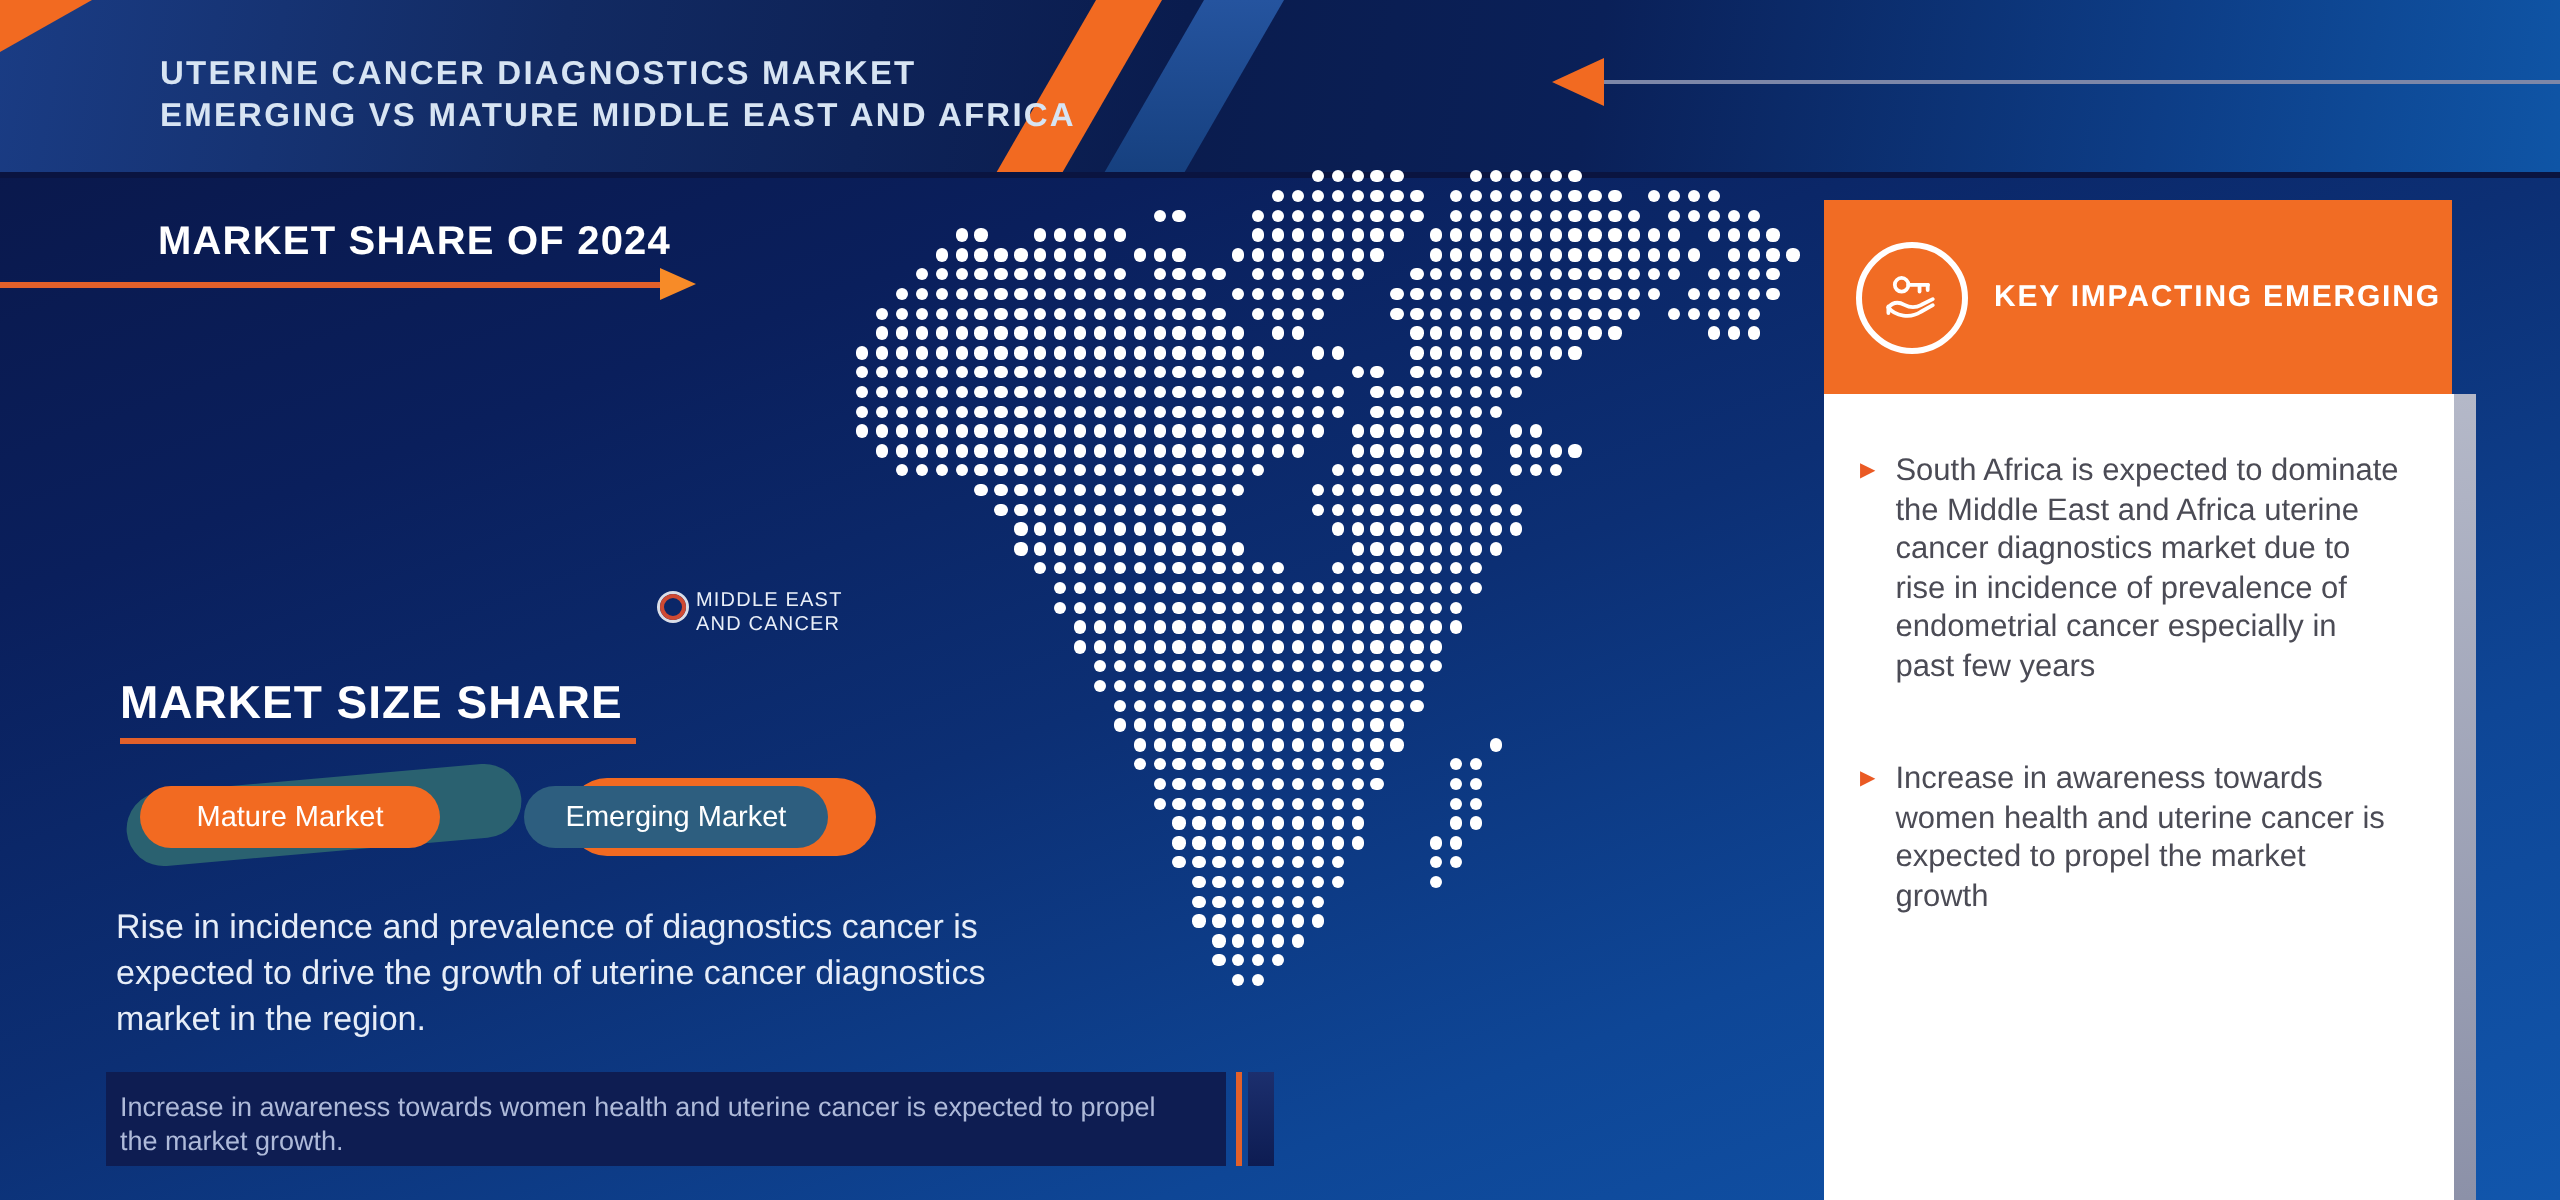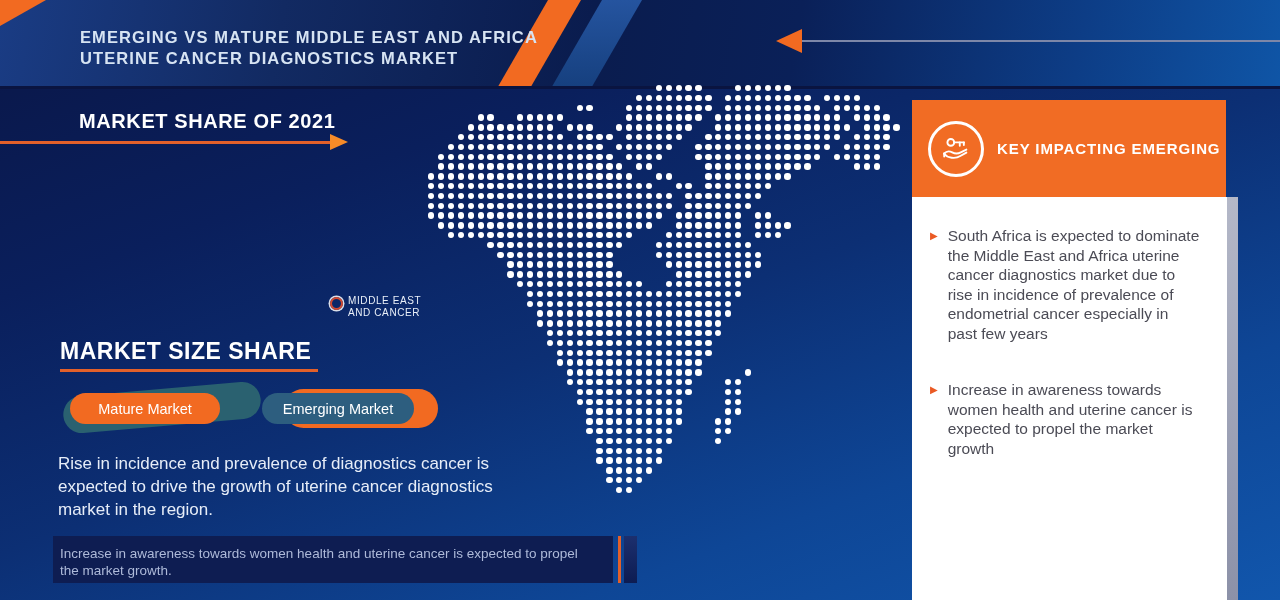--- a/index.html
+++ b/index.html
@@ -76,28 +76,28 @@
 </head>
 <body>
 
 <div id="stage">
 
   <div class="header">
     <div class="hdr-stripe-orange"></div>
     <div class="hdr-stripe-blue"></div>
     <div class="corner-tri"></div>
     <div class="hdr-title">
+      <div>UTERINE CANCER DIAGNOSTICS MARKET</div>
       <div>EMERGING VS MATURE MIDDLE EAST AND AFRICA</div>
-      <div>UTERINE CANCER DIAGNOSTICS MARKET</div>
     </div>
     <div class="hdr-arrow-line"></div>
     <div class="hdr-arrow-head"></div>
   </div>
 
-  <div class="ms-heading">MARKET SHARE OF 2021</div>
+  <div class="ms-heading">MARKET SHARE OF 2024</div>
   <div class="ms-line"></div>
   <div class="ms-line-head"></div>
 
   <div class="map">
       <span class="mapdot" style="left: 227.7px; top: 0px;"></span>
       <span class="mapdot" style="left: 237.6px; top: 0px;"></span>
       <span class="mapdot" style="left: 247.5px; top: 0px;"></span>
       <span class="mapdot" style="left: 257.4px; top: 0px;"></span>
       <span class="mapdot" style="left: 267.3px; top: 0px;"></span>
       <span class="mapdot" style="left: 306.9px; top: 0px;"></span>

